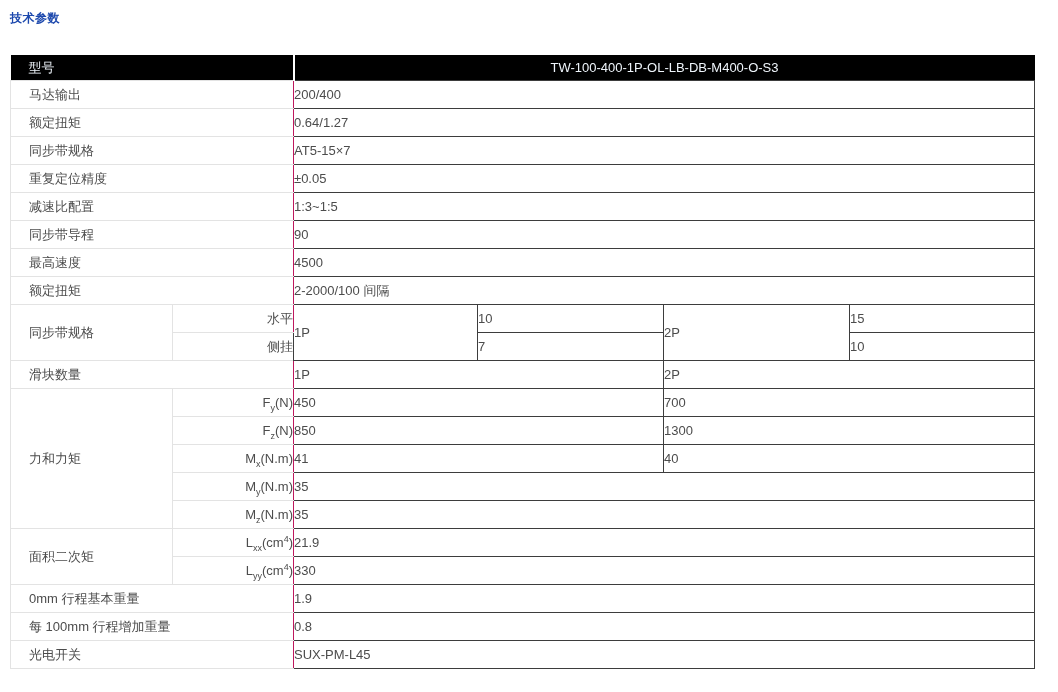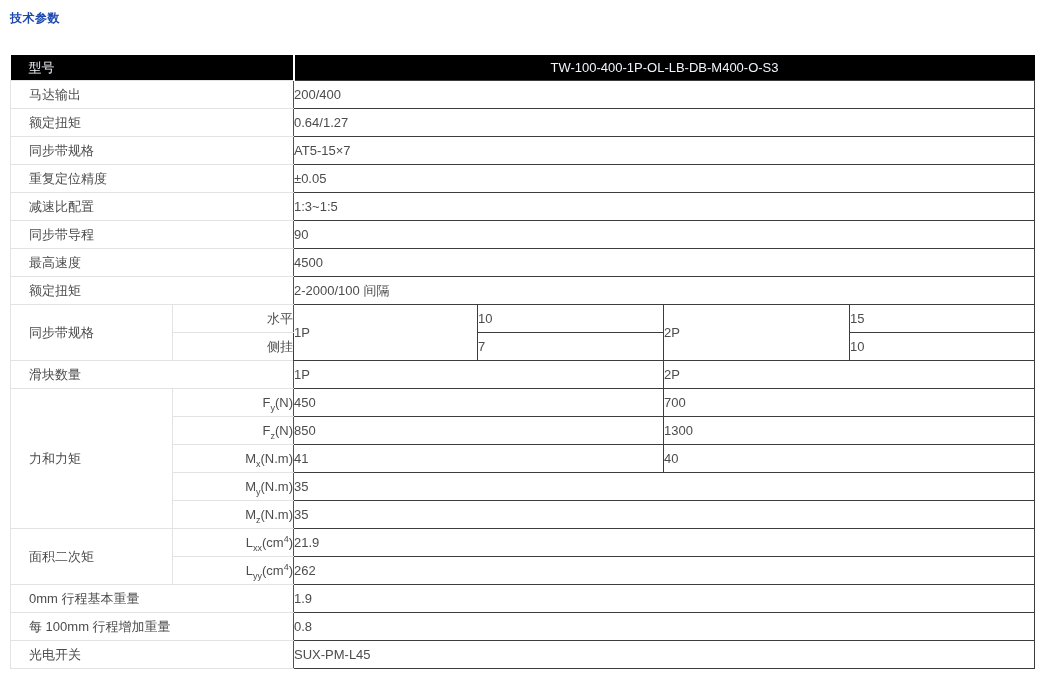--- a/index.html
+++ b/index.html
@@ -143,21 +143,21 @@
     <td class="val" colspan="4">35</td>
   </tr>
 
   <tr>
     <td class="lbl" rowspan="2">面积二次矩</td>
     <td class="sub adj"><span>L</span><sub>xx</sub><span>(cm</span><sup>4</sup><span>)</span></td>
     <td class="val" colspan="4">21.9</td>
   </tr>
   <tr>
     <td class="sub adj"><span>L</span><sub>yy</sub><span>(cm</span><sup>4</sup><span>)</span></td>
-    <td class="val" colspan="4">262</td>
+    <td class="val" colspan="4">330</td>
   </tr>
 
   <tr>
     <td class="lbl adj" colspan="2">0mm 行程基本重量</td>
     <td class="val" colspan="4">1.9</td>
   </tr>
   <tr>
     <td class="lbl adj" colspan="2">每 100mm 行程增加重量</td>
     <td class="val" colspan="4">0.8</td>
   </tr>

